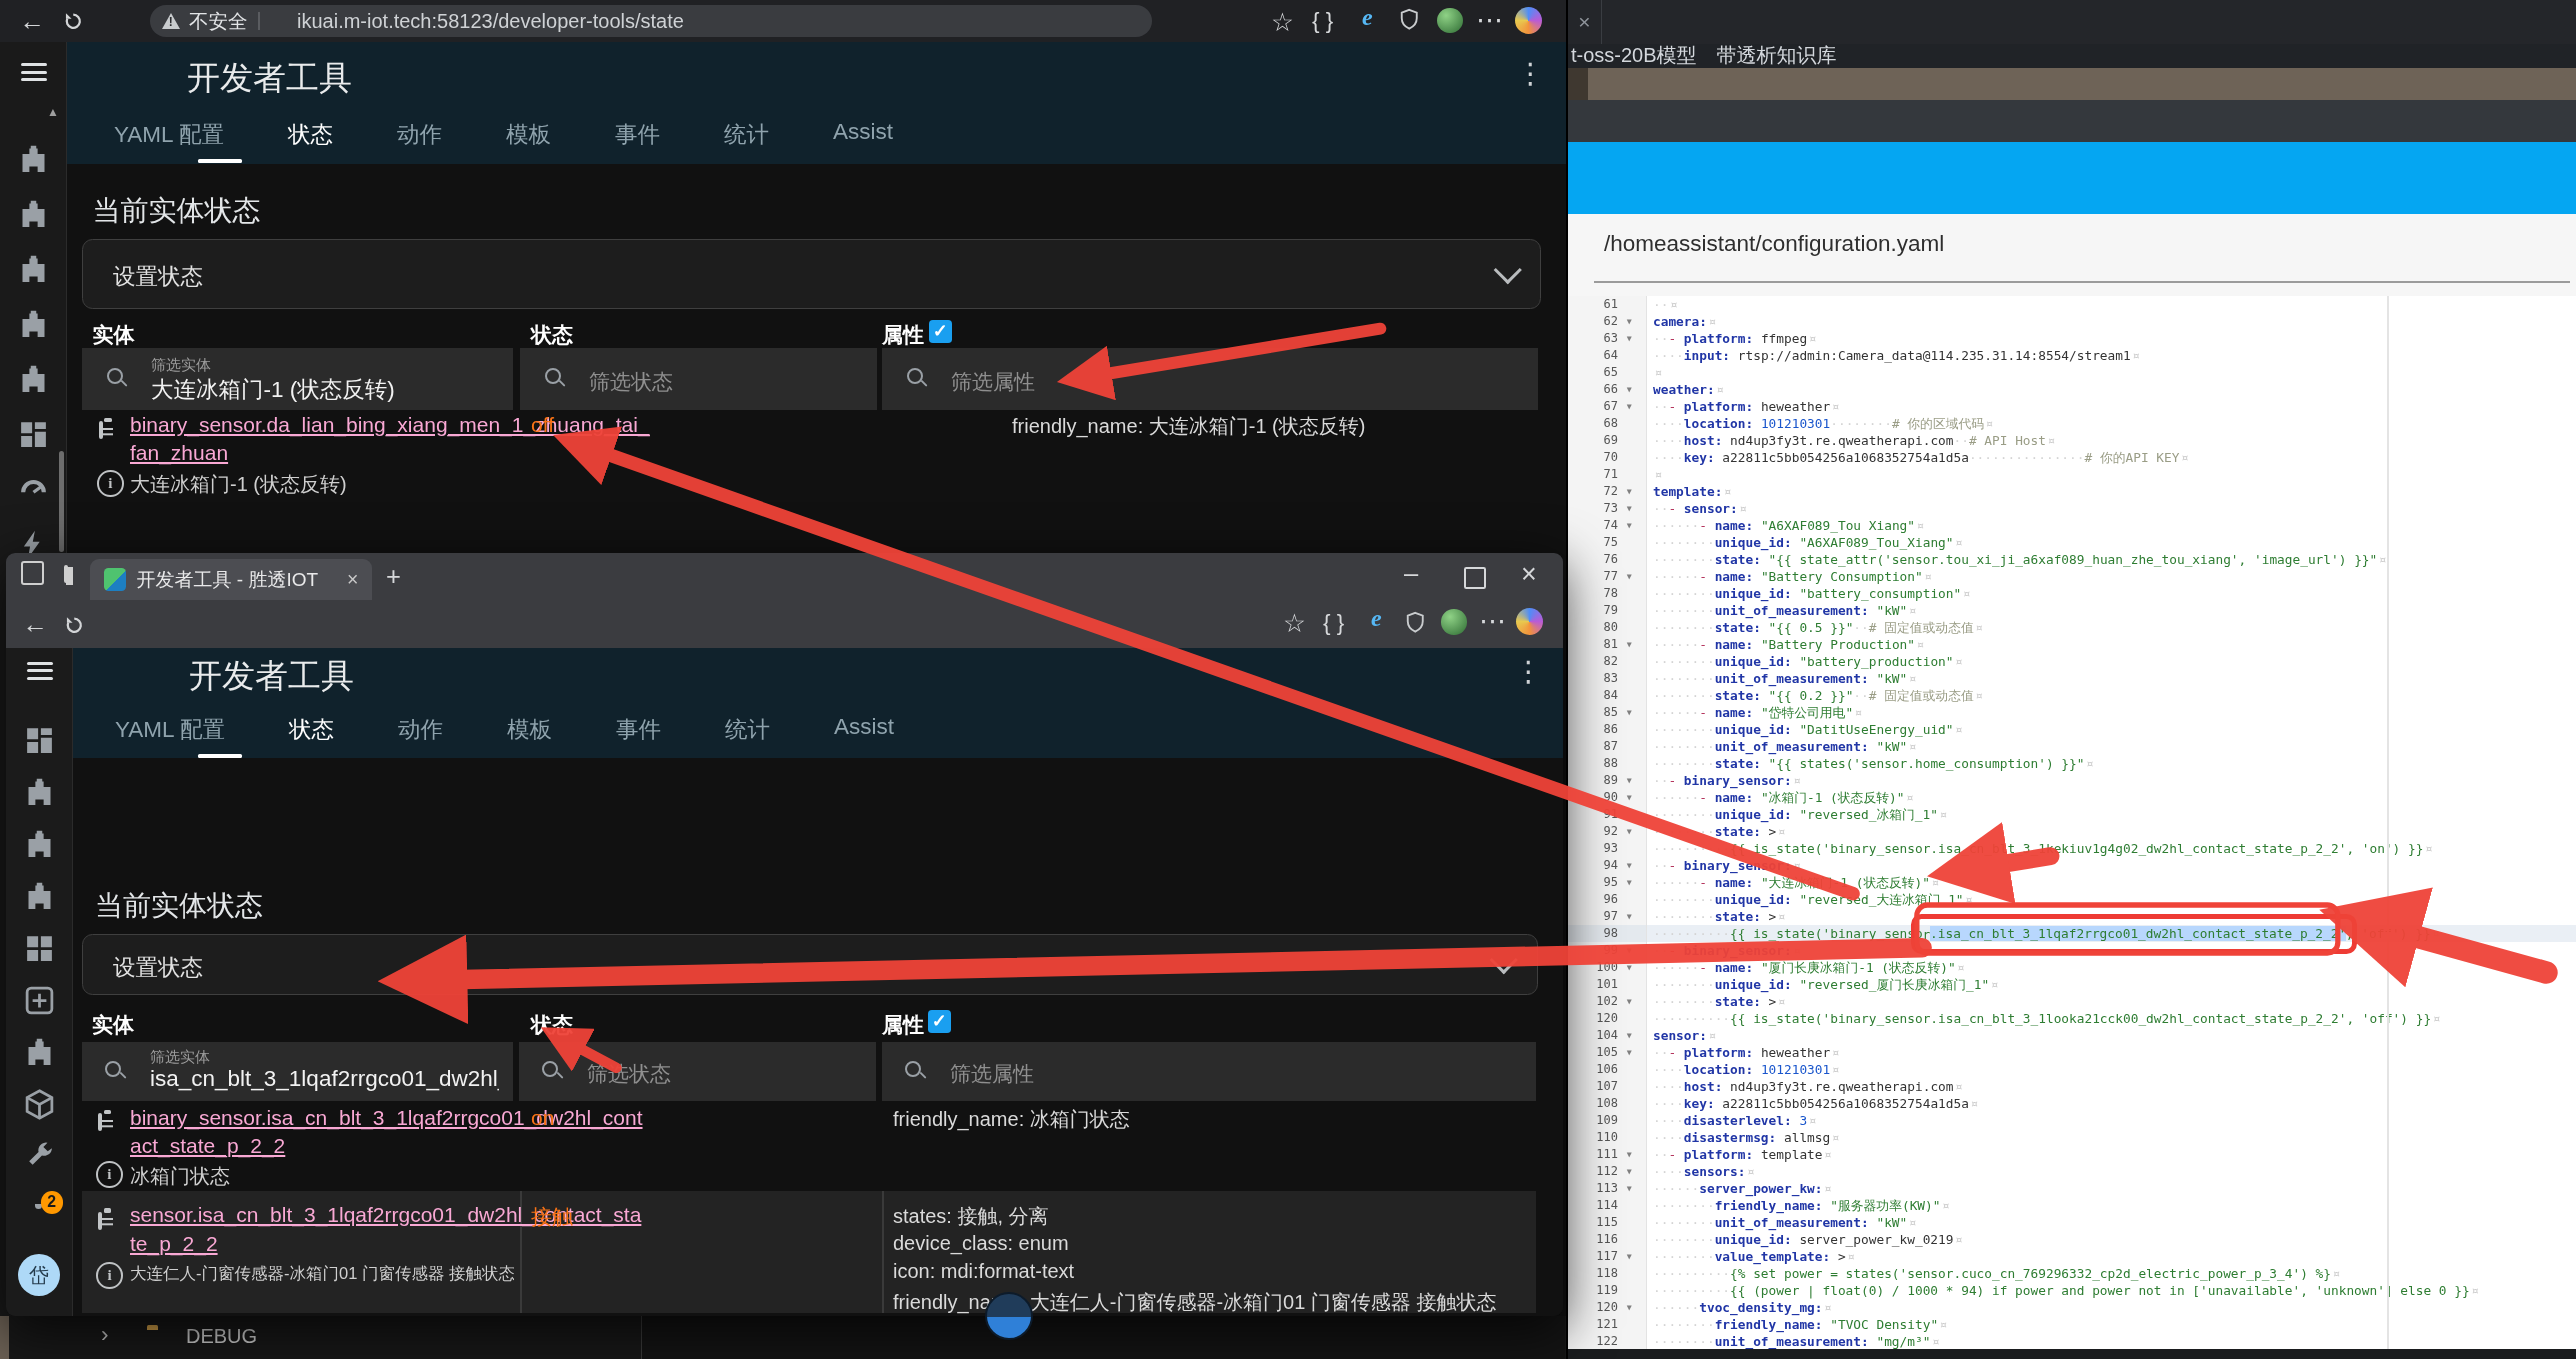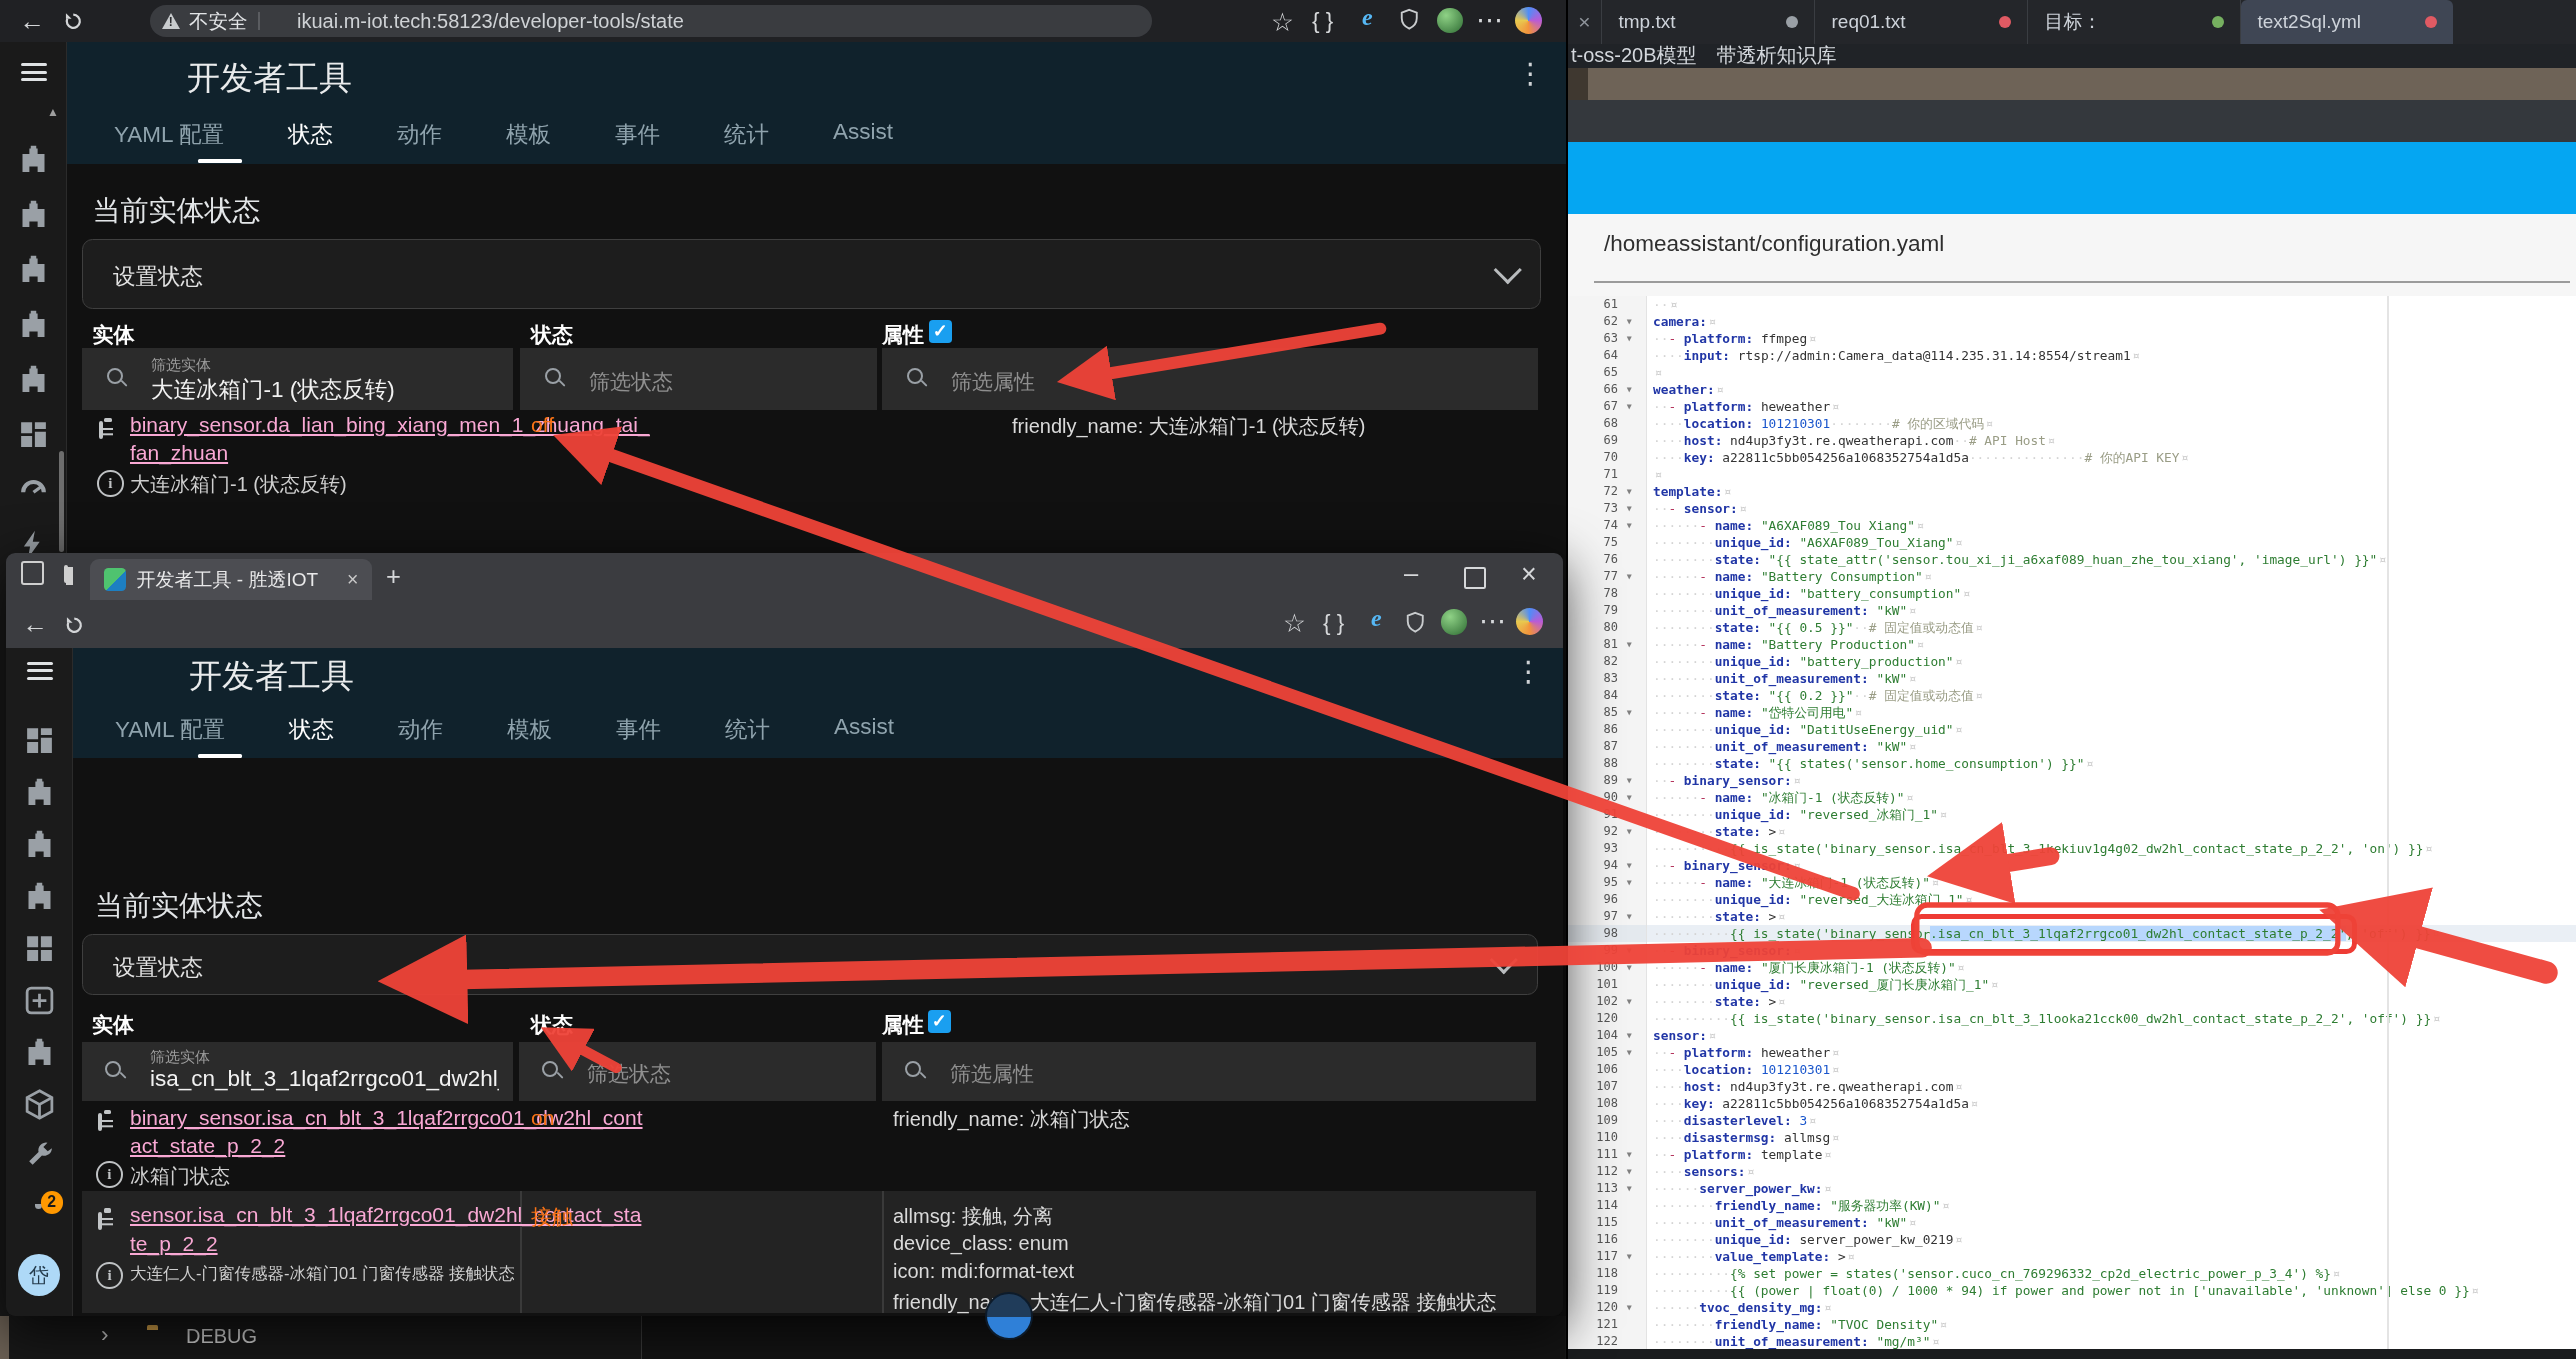--- a/index.html
+++ b/index.html
@@ -435,51 +435,33 @@
 
       <div class="abs" style="left:76px;top:543px;width:1454px;height:122px;background:#232323;">
         <span class="colsep" style="left:438px;top:0;height:122px;"></span>
         <span class="colsep" style="left:800px;top:0;height:122px;"></span>
         <span class="abs clipic" style="left:15.8px;top:22.5px;"></span>
         <a class="abs entlink" style="left:48px;top:12px;">sensor.isa_cn_blt_3_1lqaf2rrgco01_dw2hl_contact_sta</a>
         <a class="abs entlink" style="left:48px;top:41px;">te_p_2_2</a>
         <span class="abs infoic" style="left:14.3px;top:71px;">i</span>
         <span class="abs rowname" style="left:48px;top:72px;font-size:16.5px;max-width:384px;overflow:hidden;">大连仁人-门窗传感器-冰箱门01 门窗传感器 接触状态</span>
         <span class="abs stateval" style="left:449px;top:12px;">接触</span>
-        <span class="abs attrval" style="left:811px;top:12px;">allmsg: 接触, 分离</span>
+        <span class="abs attrval" style="left:811px;top:12px;">states: 接触, 分离</span>
         <span class="abs attrval" style="left:811px;top:41px;">device_class: enum</span>
         <span class="abs attrval" style="left:811px;top:69px;">icon: mdi:format-text</span>
         <span class="abs attrval" style="left:811px;top:98px;">friendly_name: 大连仁人-门窗传感器-冰箱门01 门窗传感器 接触状态</span>
       </div>
     </div>
   </section>
 
   <div class="abs fab"></div>
 
   <section class="abs edt">
     <div class="abs edt-tabs">
       <span class="edt-ghostx">×</span>
-      <div id="edtTabs" style="display:flex;">
-          <div class="edt-tab">
-            <span>tmp.txt</span>
-            <span class="edt-dot" style="background: rgb(154, 160, 166);"></span>
-          </div>
-          <div class="edt-tab">
-            <span>req01.txt</span>
-            <span class="edt-dot" style="background: rgb(224, 90, 99);"></span>
-          </div>
-          <div class="edt-tab">
-            <span>目标：</span>
-            <span class="edt-dot" style="background: rgb(118, 176, 96);"></span>
-          </div>
-          <div class="edt-tab active">
-            <span>text2Sql.yml</span>
-            <span class="edt-dot" style="background: rgb(224, 90, 99);"></span>
-          </div>
-        </div>
     </div>
     <div class="abs edt-partial">t-oss-20B模型　带透析知识库</div>
     <div class="abs band-wall">
         <span class="notch"></span>
       </div>
     <div class="abs band-dark"></div>
     <div class="abs band-blue"></div>
     <div class="abs edt-path">/homeassistant/configuration.yaml</div>
     <div class="abs edt-underline"></div>
     <div class="abs codewrap">

